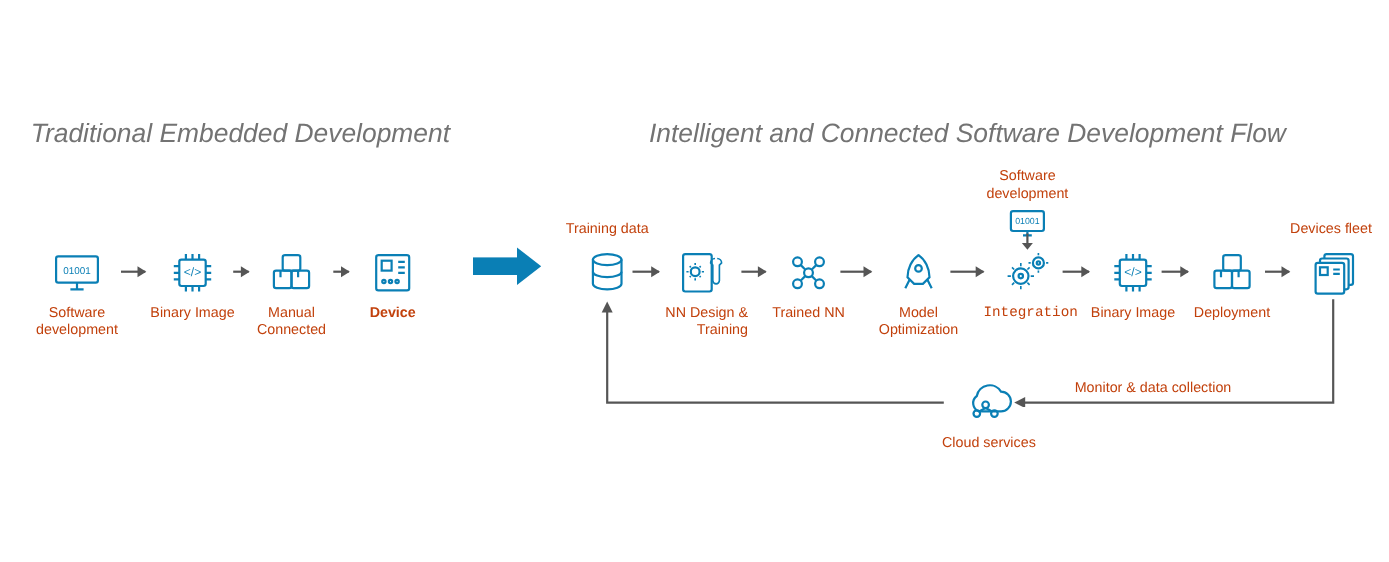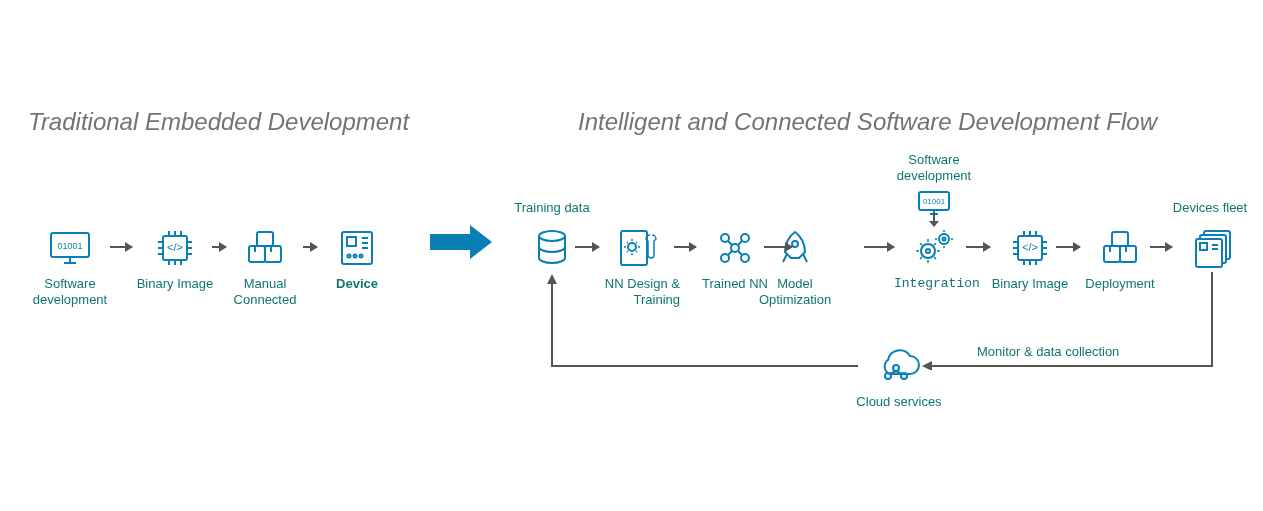--- a/index.html
+++ b/index.html
@@ -25,21 +25,21 @@
   }
   .node .icon-wrap {
     display: flex;
     align-items: center;
     justify-content: center;
     height: 44px;
     margin-bottom: 6px;
   }
   .node .label, .above-label, .feedback-label {
     font-size: 13px;
-    color: #0f766e;
+    color: #c2410c;
     line-height: 1.25;
   }
   .above-label {
     position: absolute;
     text-align: center;
   }
   .feedback-label {
     position: absolute;
     font-size: 13px;
   }
@@ -63,21 +63,21 @@
     stroke: #555;
     fill: none;
     stroke-width: 2;
   }
   svg.ico { stroke: #0a7fb5; fill: none; stroke-width: 2; }
 </style>
 </head>
 <body>
 
 <div class="title" style="left:28px; top:108px;">Traditional Embedded Development</div>
-<div class="title" style="left:578px; top:108px;">Intelligent and Connected Software Development Flow</div>
+<div class="title" style="left:590px; top:108px;">Intelligent and Connected Software Development Flow</div>
 
 <div class="node" style="left:30px; top:226px;">
   <div class="icon-wrap">
     <svg class="ico" width="46" height="38">
         <rect x="4" y="4" width="38" height="24" rx="2"></rect>
         <line x1="17" y1="34" x2="29" y2="34"></line>
         <line x1="23" y1="28" x2="23" y2="34"></line>
         <text x="23" y="20" text-anchor="middle" font-size="9" fill="#0a7fb5" stroke="none">01001</text>
       </svg>
   </div>
@@ -193,21 +193,21 @@
         <circle cx="20" cy="20" r="4"></circle>
         <line x1="13" y1="13" x2="17" y2="17"></line>
         <line x1="27" y1="13" x2="23" y2="17"></line>
         <line x1="13" y1="27" x2="17" y2="23"></line>
         <line x1="27" y1="27" x2="23" y2="23"></line>
       </svg>
   </div>
   <div class="label">Trained NN</div>
 </div>
 
-<div class="node" style="left:750px; top:226px; width:90px;">
+<div class="node" style="left:790px; top:226px; width:90px;">
   <div class="icon-wrap">
     <svg class="ico" width="40" height="40">
         <path d="M20 4 c6 4 10 12 10 20 l-6 6 h-8 l-6-6 c0-8 4-16 10-20z"></path>
         <circle cx="20" cy="16" r="3"></circle>
         <path d="M12 26 l-4 8 M28 26 l4 8"></path>
       </svg>
   </div>
   <div class="label">Model Optimization</div>
 </div>
 

